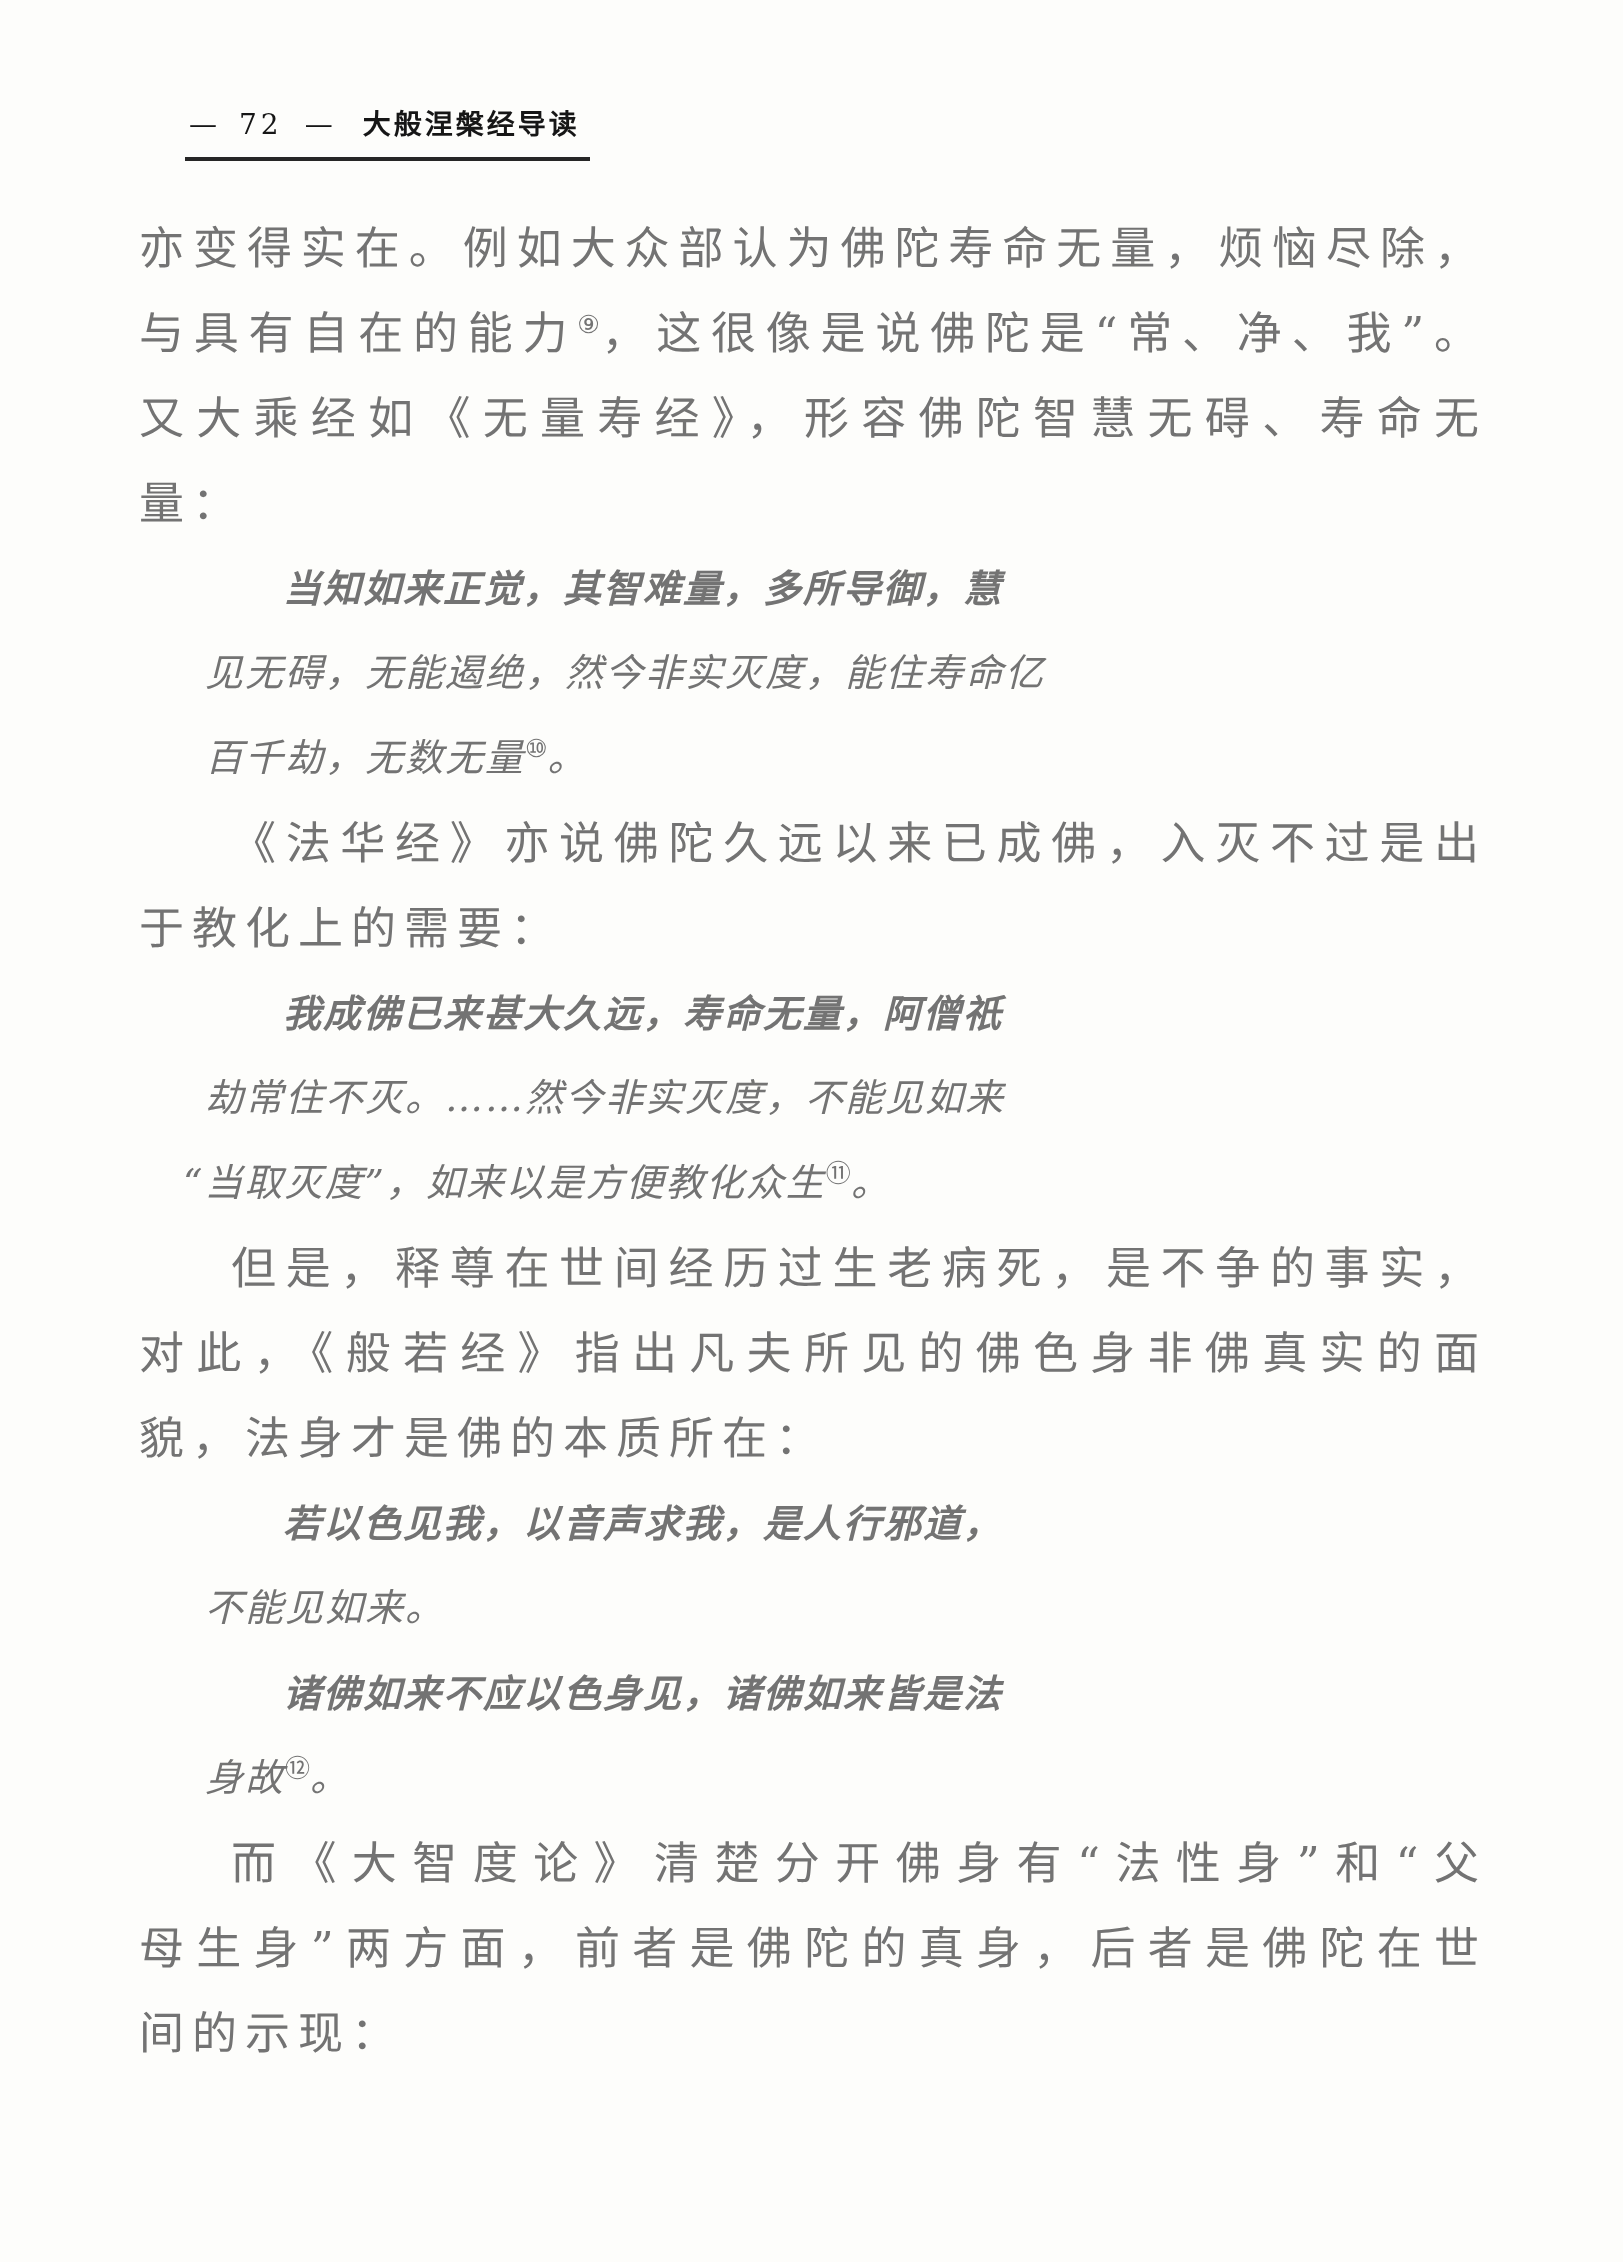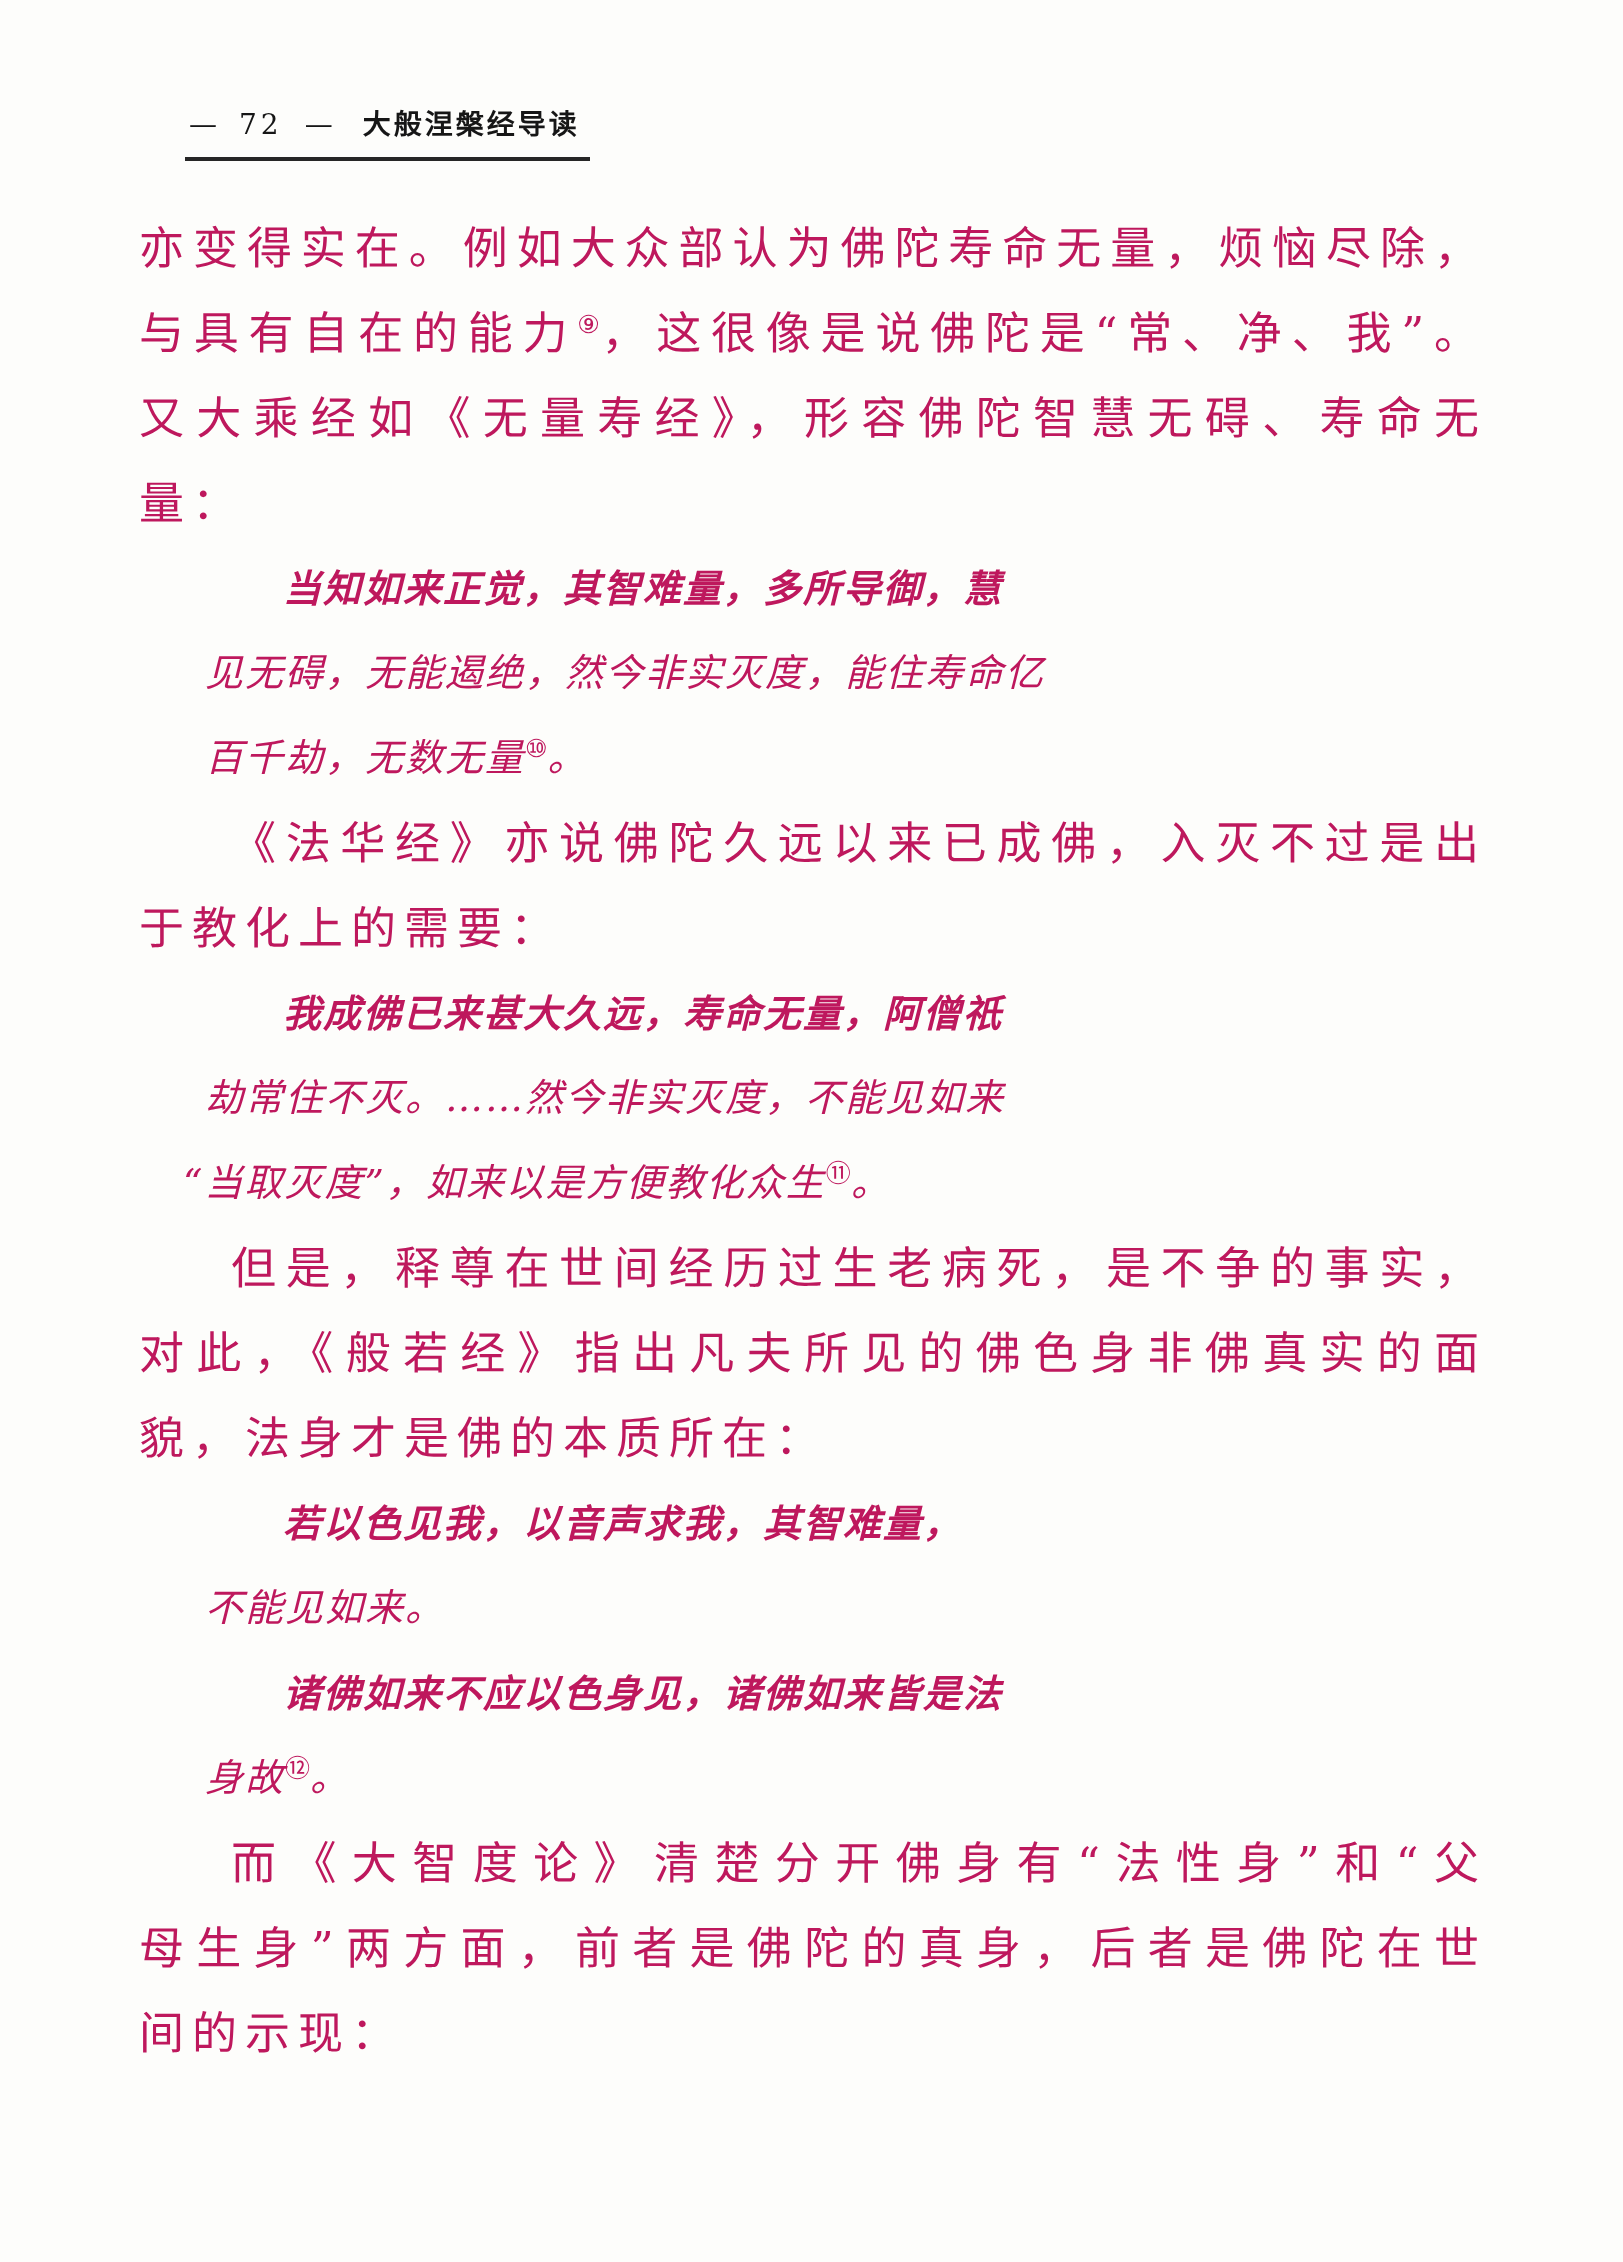--- a/index.html
+++ b/index.html
@@ -32,21 +32,21 @@
   main.textblock {
     position:absolute;
     top:206px; left:139px;
     width:1348px;
   }
   .ln {
     box-sizing:border-box;
     height:85px; line-height:85px;
     font-size:45px;
     letter-spacing:8px;
-    color:#be185d;
+    color:#737373;
   }
   
   .jf { text-align:justify; text-align-last:justify; }
   
   .ind { text-indent:92px; }
   
   .q  {
     font-size:38px;
     letter-spacing:2px;
     padding-left:66px;
@@ -93,21 +93,21 @@
     <div class="ln q qi">我成佛已来甚大久远，寿命无量，阿僧祇</div>
     <div class="ln q">劫常住不灭。……然今非实灭度，不能见如来</div>
     <div class="ln q qh">
       <span>“当取灭度”，如来以是方便教化众生</span><sup class="fn">⑪</sup><span>。</span>
     </div>
 
     <div class="ln jf ind">但是，释尊在世间经历过生老病死，是不争的事实，</div>
     <div class="ln jf">对此，《般若经》指出凡夫所见的佛色身非佛真实的面</div>
     <div class="ln">貌，法身才是佛的本质所在：</div>
 
-    <div class="ln q qi">若以色见我，以音声求我，其智难量，</div>
+    <div class="ln q qi">若以色见我，以音声求我，是人行邪道，</div>
     <div class="ln q">不能见如来。</div>
     <div class="ln q qi">诸佛如来不应以色身见，诸佛如来皆是法</div>
     <div class="ln q">
       <span>身故</span><sup class="fn">⑫</sup><span>。</span>
     </div>
 
     <div class="ln jf ind">而《大智度论》清楚分开佛身有“法性身”和“父</div>
     <div class="ln jf">母生身”两方面，前者是佛陀的真身，后者是佛陀在世</div>
     <div class="ln">间的示现：</div>
 

